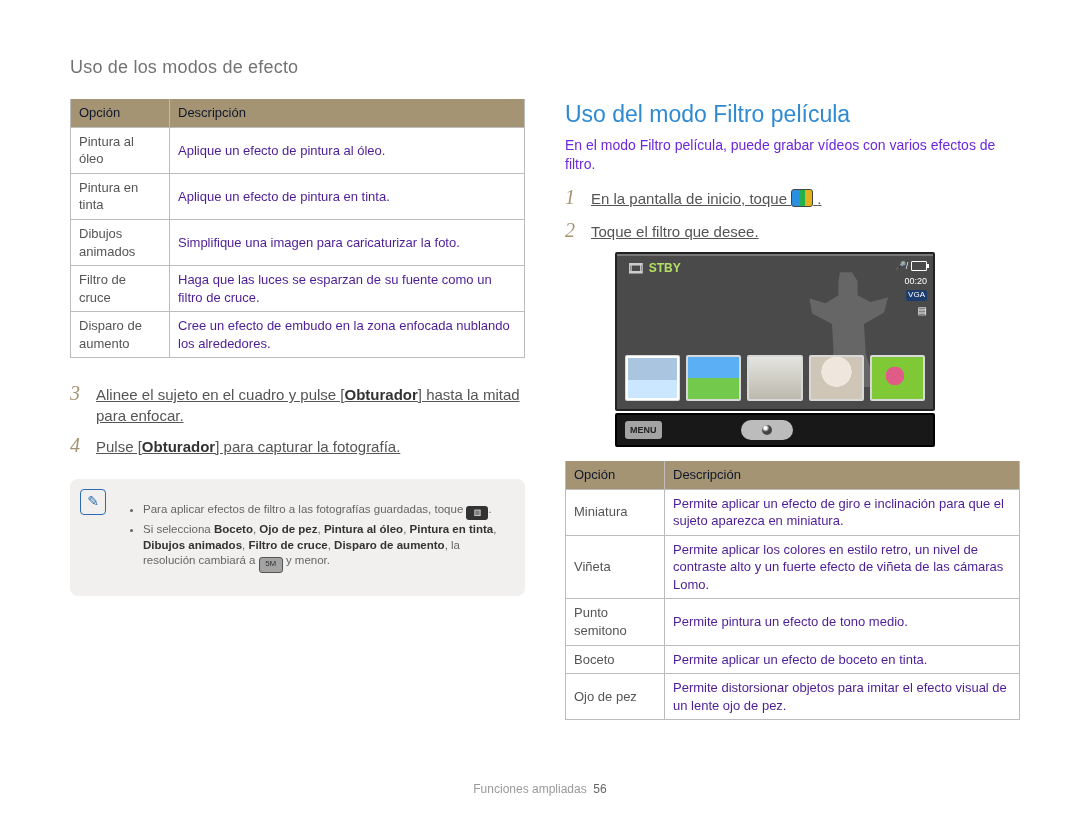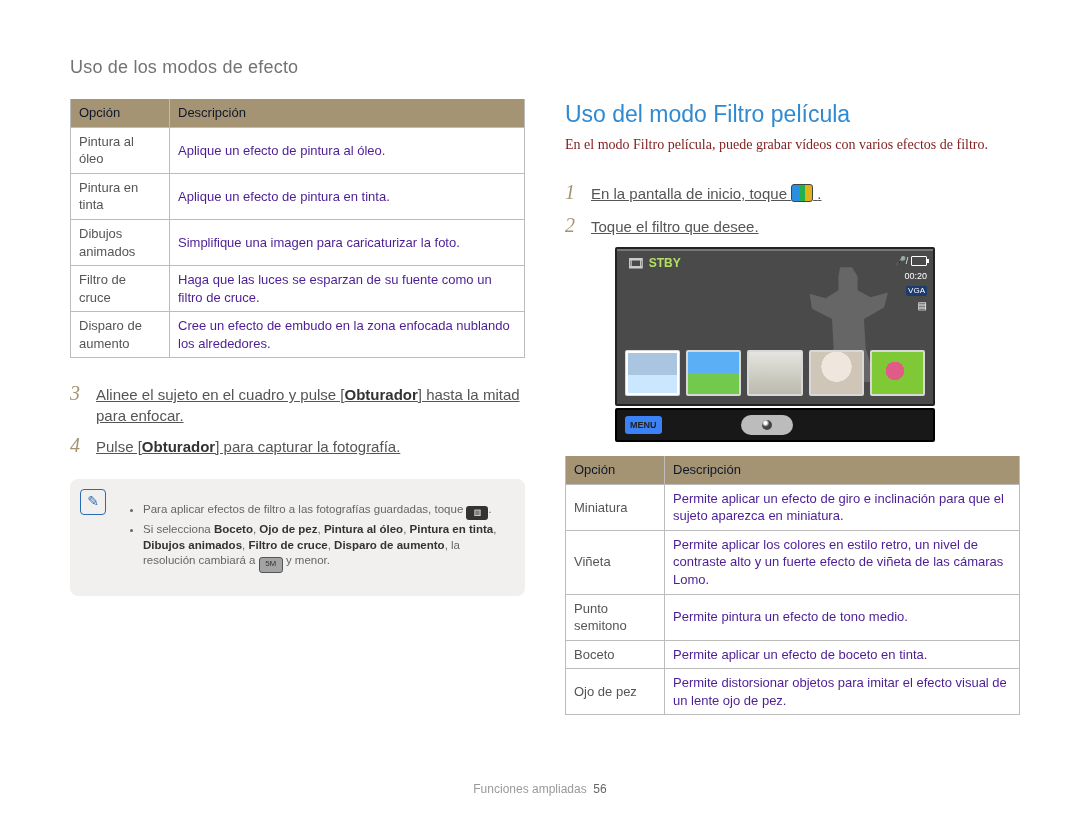--- a/index.html
+++ b/index.html
@@ -127,24 +127,23 @@
     color: #333;
   }
   
   h2.section {
     color: #2f8ad1;
     font-weight: 400;
     font-size: 23px;
     margin: 0 0 6px 0;
   }
   .lead {
-    color: #7f1d1d;
+    color: #6d28d9;
     font-size: 14px;
-    margin-bottom: 24px;
-    font-family: Liberation Serif, serif;
+    margin-bottom: 10px;
   }
   
   .lcd {
     width: 320px;
     height: 195px;
     margin: 8px 0 14px 50px;
     display: flex;
     flex-direction: column;
     gap: 2px;
   }
@@ -224,21 +223,21 @@
     background: #181818;
     border: 2px solid #000;
     border-radius: 2px;
     height: 30px;
     display: flex;
     align-items: center;
     justify-content: space-between;
     padding: 0 8px;
   }
   .lcd-bottom .menu {
-    background: #3b82f6;
+    background: #a3a3a3;
     color: #222;
     font-size: 9px;
     font-weight: 700;
     padding: 3px 5px;
     border-radius: 3px;
   }
   .lcd-bottom .rec {
     width: 52px;
     height: 20px;
     border-radius: 10px;

